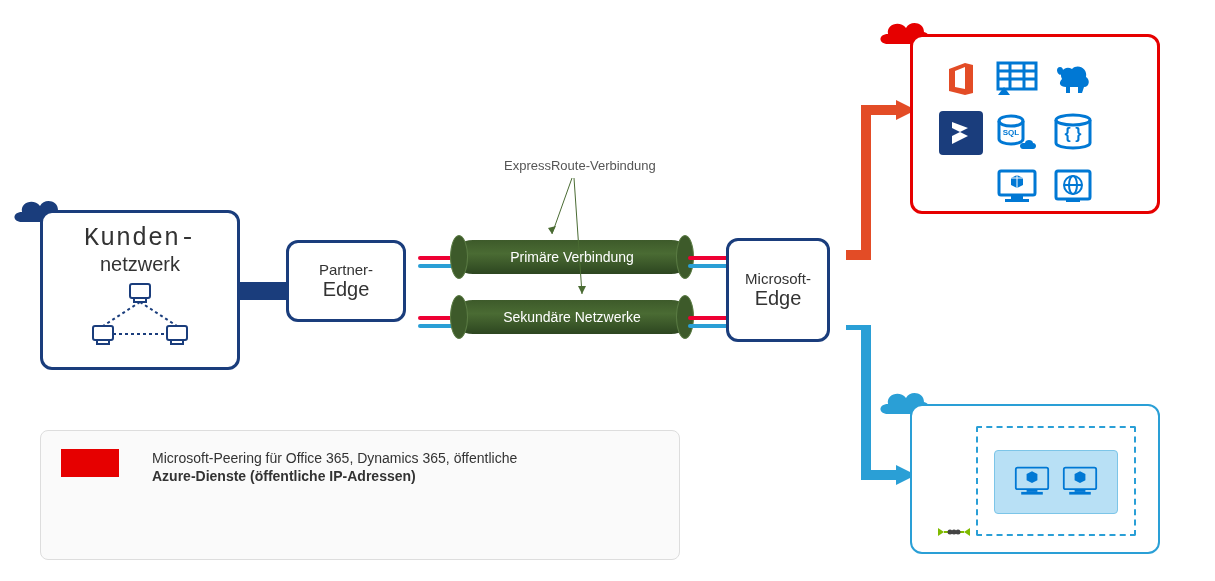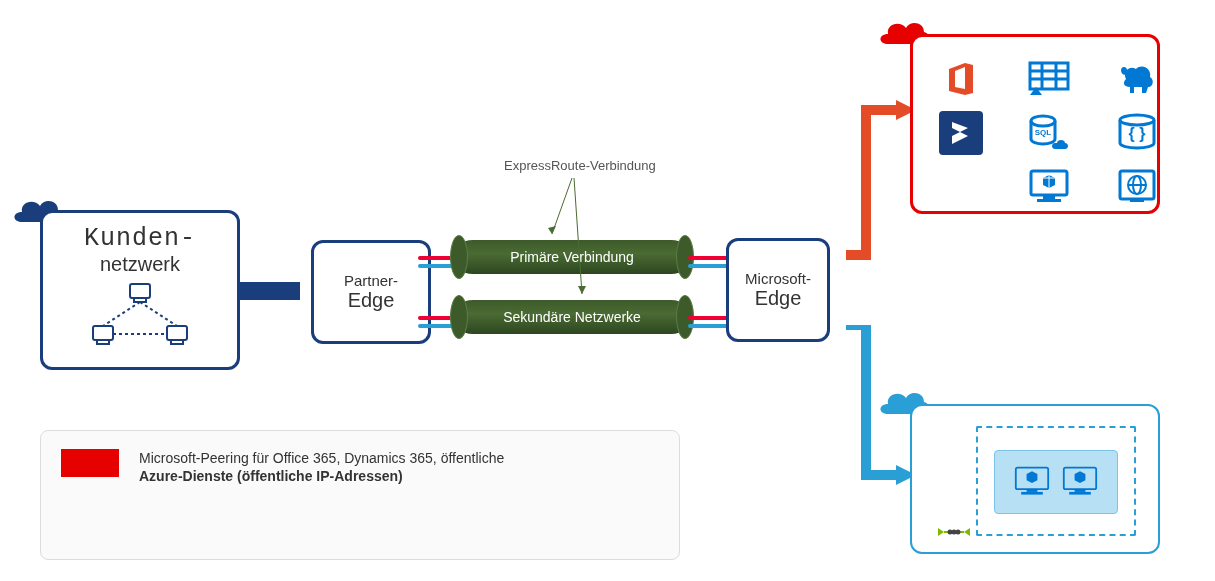--- a/index.html
+++ b/index.html
@@ -84,21 +84,21 @@
     height: 130px;
     border: 1px solid #ddd;
     border-radius: 8px;
     background: #fafafa;
     padding: 18px 20px;
   }
   .legend-row {
     display: flex;
     align-items: flex-start;
     margin-bottom: 18px;
-    gap: 20px;
+    gap: 33px;
   }
   .legend-swatch {
     width: 58px;
     height: 28px;
     flex-shrink: 0;
   }
   .legend-swatch.red { background: #e60000; }
   .legend-swatch.blue { background: #2a9fd6; }
   .legend-text { font-size: 14px; line-height: 1.3; }
   .legend-text b { font-weight: 600; }
@@ -174,21 +174,21 @@
         <line x1="55" y1="20" x2="18" y2="44" stroke-dasharray="3 3"></line>
         <line x1="55" y1="20" x2="92" y2="44" stroke-dasharray="3 3"></line>
         <line x1="28" y1="52" x2="82" y2="52" stroke-dasharray="3 3"></line>
       </g>
     </svg>
   </div>
 </div>
 
 <div class="connector-thick" style="left:240px; top:282px; width:60px;"></div>
 
-<div class="box" style="left:311px; top:240px; width:120px; height:104px;text-align:right;">
+<div class="box" style="left:286px; top:240px; width:120px; height:82px;text-align:right;">
   <div style="font-size:15px;">Partner-</div>
   <div style="font-size:20px;">Edge</div>
 </div>
 
 <div class="wire red" style="left:418px; top:256px; width:40px;"></div>
 <div class="wire blue" style="left:418px; top:264px; width:40px;"></div>
 
 <div class="pipe" style="left:452px; top:240px; width:240px;">
   <span>Primäre Verbindung</span>
 </div>
@@ -228,21 +228,21 @@
   <path d="M0 0 L20 0 L20 150 L54 150" stroke="#2a9fd6" stroke-width="10" fill="none" stroke-linejoin="miter"></path>
   <polygon points="50,140 70,150 50,160" fill="#2a9fd6"></polygon>
 </svg>
 
 <div class="cloud" style="left:874px; top:14px;">
   <svg width="60" height="40" viewBox="0 0 60 40">
     <path d="M48 30 C56 30 58 20 50 18 C50 8 36 6 32 14 C26 6 12 10 14 20 C4 20 4 30 14 30 Z" fill="#e60000"></path>
   </svg>
 </div>
 <div class="cloud-box red-b" style="left:910px; top:34px; width:250px; height:180px;">
-  <div class="svc-grid" style="grid-template-columns: repeat(3, 48px); gap:10px 40px; padding:20px 26px;">
+  <div class="svc-grid" style="grid-template-columns: repeat(3, 48px); gap:10px 8px; padding:20px 26px;">
 
     <div class="svc">
       <svg width="40" height="40" viewBox="0 0 40 40">
           <path fill="#e34c26" d="M24 4 L32 6 V34 L24 36 L8 32 V10 Z M24 8 L14 12 V28 L24 30 Z"></path>
         </svg>
     </div>
 
     <div class="svc">
       <svg width="42" height="36" viewBox="0 0 42 36">
           <rect x="2" y="2" width="38" height="26" fill="none" stroke="#0078d4" stroke-width="3"></rect>

